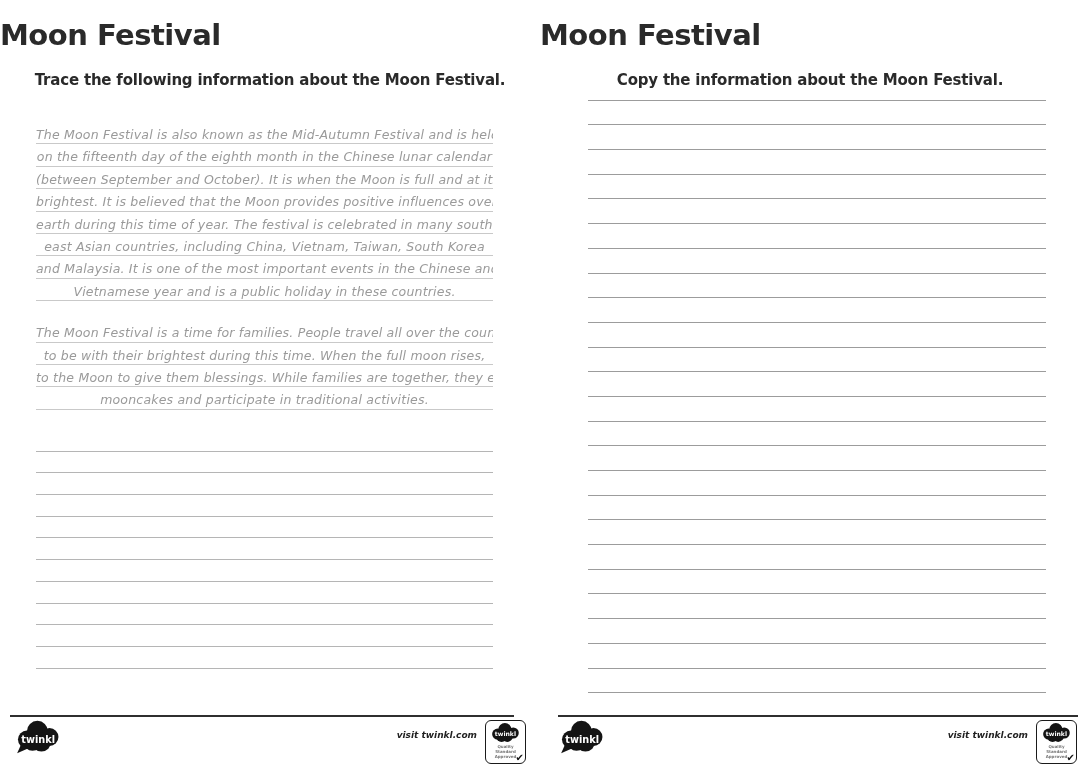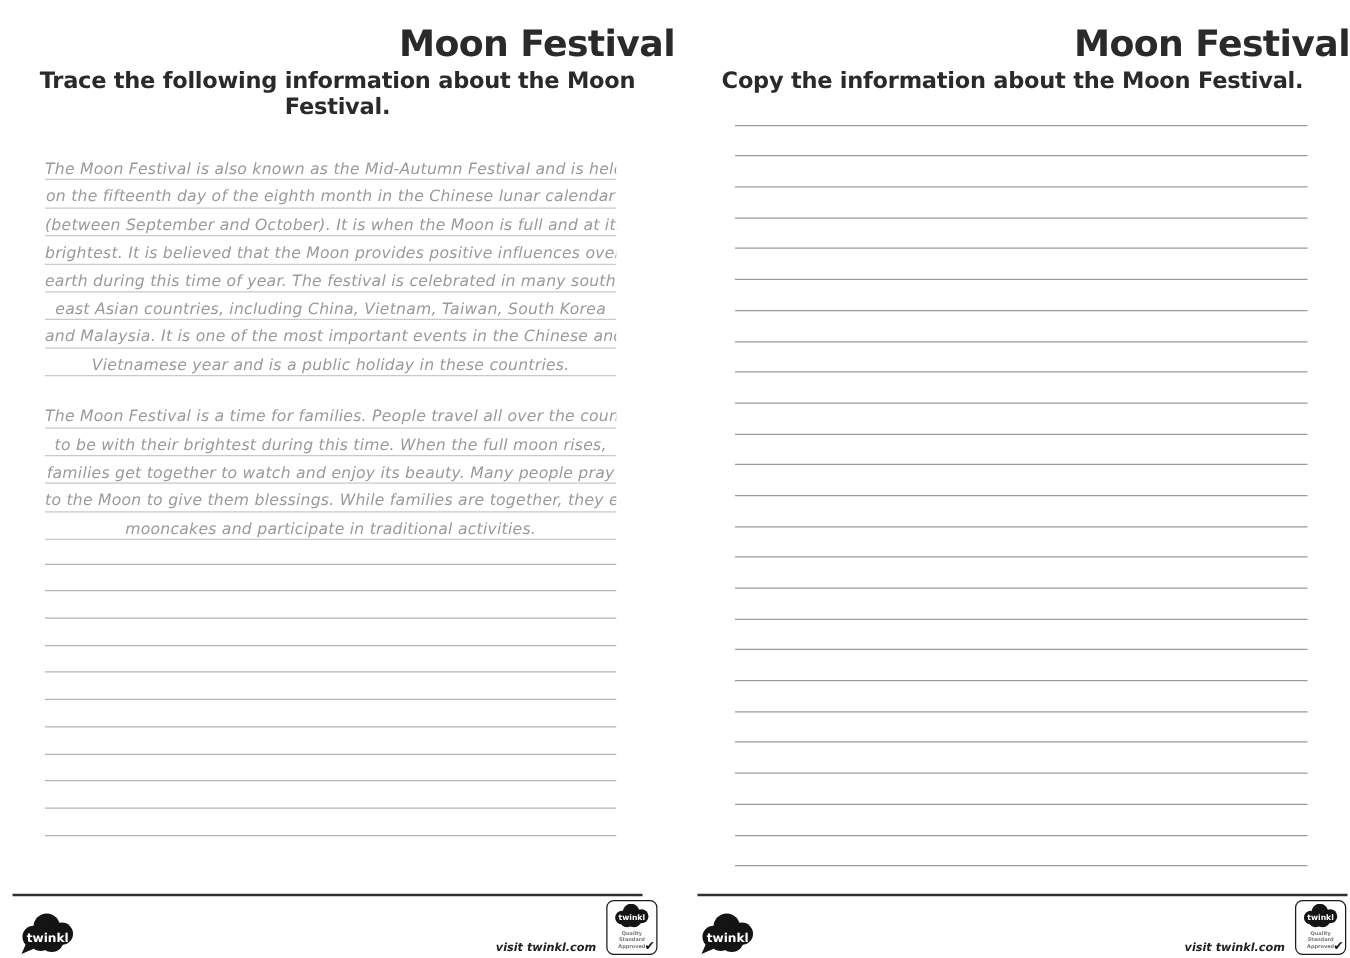--- a/index.html
+++ b/index.html
@@ -9,23 +9,23 @@
     --c-blank-line:#b5b5b5;
     --c-copy-line:#9c9c9c;
     --c-rule:#2f2f2f;
   }
   *{margin:0;padding:0;box-sizing:border-box;}
   html,body{width:1080px;height:766px;overflow:hidden;background:#ffffff;
     font-family:"DejaVu Sans","Liberation Sans",sans-serif;}
   .sheet{display:flex;width:1080px;height:766px;}
   .page{position:relative;width:540px;height:766px;background:#fff;}
 
-  .page-title{margin-top:18px;text-align:right;font-size:29px;line-height:34px;
+  .page-title{margin-top:18px;text-align:left;font-size:29px;line-height:34px;
     font-weight:bold;letter-spacing:-0.5px;color:var(--c-title);}
-  .page-subtitle{margin-top:2px;text-align:center;font-size:18px;font-weight:bold;
+  .page-subtitle{margin-top:19px;text-align:center;font-size:15px;font-weight:bold;
     letter-spacing:-0.2px;color:var(--c-title);}
 
   
   .trace-area{position:absolute;top:122px;left:36px;width:457px;}
   .trace-paragraph + .trace-paragraph{margin-top:19px;}
   .trace-line{height:22.4px;border-bottom:1px solid var(--c-trace-line);
     text-align:center;overflow:hidden;}
   .trace-line span{display:inline-block;font-style:italic;font-size:12.5px;
     line-height:22px;letter-spacing:0.2px;color:var(--c-trace-text);
     transform:translateY(2px);white-space:nowrap;}
@@ -35,21 +35,21 @@
 
   
   .copy-lines{position:absolute;top:76px;left:48px;width:458px;}
   .copy-line{height:24.7px;border-bottom:1.5px solid var(--c-copy-line);}
 
   
   .footer{position:absolute;top:715px;left:0;right:0;height:51px;}
   .footer-rule{border-top:2.5px solid var(--c-rule);}
   .page-left .footer-rule{margin:0 26px 0 10px;}
   .page-right .footer-rule{margin:0 2px 0 18px;}
-  .footer-row{display:flex;align-items:flex-end;padding:3px 14px 0 14px;}
+  .footer-row{display:flex;align-items:flex-start;padding:3px 14px 0 14px;}
   .page-right .footer-row{padding:3px 3px 0 18px;}
   .cloud-logo{width:50px;height:34px;}
   .footer-spacer{flex:1;}
   .visit-text{font-size:9px;font-weight:bold;color:#222;margin:10px 8px 0 0;
     letter-spacing:0;font-style:italic;}
   .badge{width:41px;height:44px;border:1.6px solid #1a1a1a;border-radius:6px;
     background:#fff;position:relative;overflow:hidden;flex:0 0 auto;}
   .badge-cloud{display:block;width:34px;height:20px;margin:2px auto 0 auto;}
   .badge-text{font-size:4px;line-height:5px;text-align:center;color:#777;
     margin-top:1px;padding:0 2px;font-weight:bold;}
@@ -72,21 +72,20 @@
           <div class="trace-line"><span>(between September and October). It is when the Moon is full and at its</span></div>
           <div class="trace-line"><span>brightest. It is believed that the Moon provides positive influences over the</span></div>
           <div class="trace-line"><span>earth during this time of year. The festival is celebrated in many south-</span></div>
           <div class="trace-line"><span>east Asian countries, including China, Vietnam, Taiwan, South Korea</span></div>
           <div class="trace-line"><span>and Malaysia. It is one of the most important events in the Chinese and</span></div>
           <div class="trace-line"><span>Vietnamese year and is a public holiday in these countries.</span></div>
         </div>
         <div class="trace-paragraph">
           <div class="trace-line"><span>The Moon Festival is a time for families. People travel all over the country</span></div>
           <div class="trace-line"><span>to be with their brightest during this time. When the full moon rises,</span></div>
-          <div class="trace-line"><span>families get together to watch and enjoy its beauty. Many people pray</span></div>
           <div class="trace-line"><span>to the Moon to give them blessings. While families are together, they eat</span></div>
           <div class="trace-line"><span>mooncakes and participate in traditional activities.</span></div>
         </div>
       </div>
     <div class="blank-lines-left">
         <div class="blank-line-left"></div>
         <div class="blank-line-left"></div>
         <div class="blank-line-left"></div>
         <div class="blank-line-left"></div>
         <div class="blank-line-left"></div>

